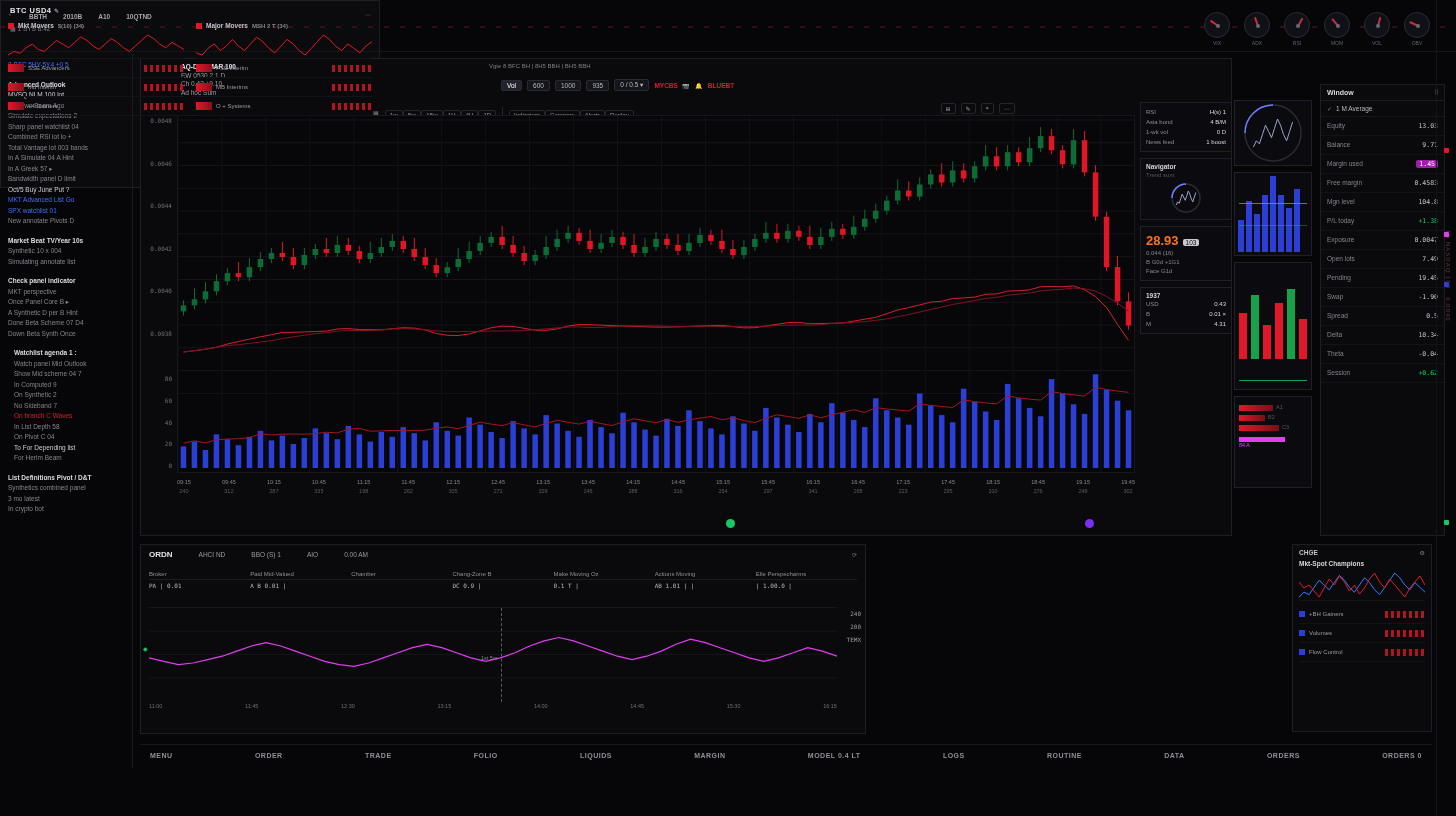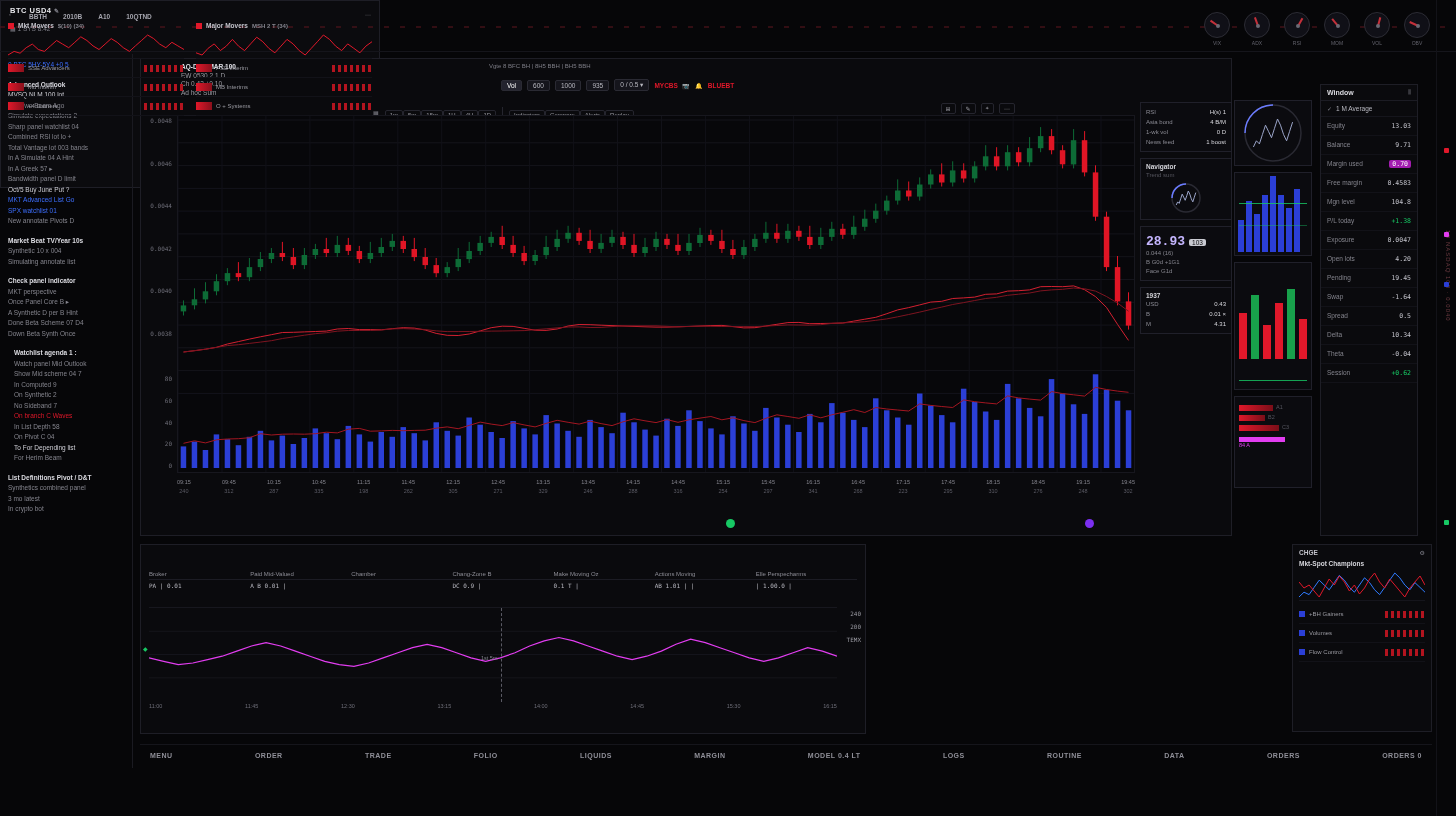--- a/index.html
+++ b/index.html
@@ -64,42 +64,42 @@
   .xtick { text-align:center; }
   .xtick .tt { font-size:5.5px; color:#84848d; display:block; }
   .xtick .tv { font-size:5.5px; color:#5a5a64; display:block; margin-top:3px; }
   .dotmark { position:absolute; width:9px; height:9px; border-radius:50%; top:460px; }
 
   
   #infocol { left:1140px; top:102px; width:92px; height:392px; background:transparent; border:none; position:absolute; }
   .ip { background:#0b0b0f; border:1px solid #20202a; margin-bottom:6px; padding:4px 5px; }
   .ip .rw { display:flex; justify-content:space-between; font-size:6px; line-height:10px; color:#8b8b94; }
   .ip .ttl { font-size:6.5px; color:#d4d4da; font-weight:bold; }
-  #bigquote .px { font-size:13px; font-weight:bold; color:#c4b5fd; font-family:Liberation Mono, monospace; }
+  #bigquote .px { font-size:13px; font-weight:bold; color:#f97316; font-family:Liberation Sans, sans-serif; }
   #bigquote .bdg { font-size:6.5px; color:#0a0a0d; background:#c9cad1; border-radius:2px; padding:0 3px; margin-left:4px; }
   #bigquote .ln { font-size:6px; color:#84848d; line-height:9px; }
 
   
   #minicol { position:absolute; left:1234px; top:100px; width:78px; }
   .mp { background:#0b0b0f; border:1px solid #20202a; margin-bottom:6px; position:relative; }
   #cg { height:66px; }
   #l2p { height:84px; padding:3px; }
   #zoomp { height:128px; padding:4px; }
   #heatp { height:92px; padding:4px; }
   .bars { display:flex; align-items:flex-end; gap:2px; height:100%; }
   .bars .b { width:6px; background:#2b3fd6; }
   .zbars { display:flex; align-items:flex-end; gap:4px; height:86px; margin-top:6px; }
   .zbars .b { width:8px; }
   .heat-row { display:flex; align-items:center; gap:3px; margin:3px 0; }
   .heat-block { height:6px; background:linear-gradient(90deg,#e0182a,#7a0e18); }
   .magbar { height:5px; background:#e23df0; width:46px; margin-top:6px; }
   .grnline { position:absolute; left:4px; right:4px; height:1px; background:#17c964; opacity:.8; }
 
   
-  #watchlist { left:1320px; top:84px; width:98px; height:452px; }
+  #watchlist { left:1320px; top:84px; width:125px; height:452px; }
   #wl-head { display:flex; justify-content:space-between; align-items:center; padding:4px 6px; border-bottom:1px solid #1c1c24; }
   #wl-head .t { font-size:7px; color:#d8d8de; font-weight:bold; }
   #wl-sub { display:flex; align-items:center; gap:4px; padding:4px 6px; font-size:6.5px; color:#b9b9c1; border-bottom:1px solid #15151c; }
   .wl-row { display:flex; justify-content:space-between; padding:5px 6px; font-size:6.5px; border-bottom:1px solid #121218; cursor:pointer; }
   .wl-row .l { color:#84848d; }
   .wl-row .v { color:#c3c3cb; font-family:"DejaVu Sans Mono",monospace; }
   .wl-row .v.mag { color:#fff; background:#a21caf; border-radius:2px; padding:0 3px; }
   .wl-row .v.grn { color:#17c964; }
 
   
@@ -917,21 +917,21 @@
           <span class="v">13.03</span>
         </div>
 
         <div class="wl-row">
           <span class="l">Balance</span>
           <span class="v">9.71</span>
         </div>
 
         <div class="wl-row">
           <span class="l">Margin used</span>
-          <span class="v mag">0.70</span>
+          <span class="v mag">1.45</span>
         </div>
 
         <div class="wl-row">
           <span class="l">Free margin</span>
           <span class="v">0.4583</span>
         </div>
 
         <div class="wl-row">
           <span class="l">Mgn level</span>
           <span class="v">104.8</span>
@@ -942,31 +942,31 @@
           <span class="v grn">+1.38</span>
         </div>
 
         <div class="wl-row">
           <span class="l">Exposure</span>
           <span class="v">0.0047</span>
         </div>
 
         <div class="wl-row">
           <span class="l">Open lots</span>
-          <span class="v">4.20</span>
+          <span class="v">7.49</span>
         </div>
 
         <div class="wl-row">
           <span class="l">Pending</span>
           <span class="v">19.45</span>
         </div>
 
         <div class="wl-row">
           <span class="l">Swap</span>
-          <span class="v">-1.64</span>
+          <span class="v">-1.90</span>
         </div>
 
         <div class="wl-row">
           <span class="l">Spread</span>
           <span class="v">0.5</span>
         </div>
 
         <div class="wl-row">
           <span class="l">Delta</span>
           <span class="v">10.34</span>
@@ -989,20 +989,28 @@
     <div>
 
     <div class="edgemark" style="background: rgb(224, 24, 42); top: 148px;"></div>
         <div class="edgemark" style="background: rgb(226, 61, 240); top: 232px;"></div>
         <div class="edgemark" style="background: rgb(43, 63, 214); top: 282px;"></div>
         <div class="edgemark" style="background: rgb(23, 201, 100); top: 520px;"></div>
       </div>
   </div>
 
   <div id="blpanel" class="panel">
+    <div id="bl-head">
+      <span class="t">ORDN</span>
+      <span class="it">AHCI ND</span>
+      <span class="it">BBO (S) 1</span>
+      <span class="it">AIO</span>
+      <span class="it">0.00 AM</span>
+      <span class="icon6" style="margin-left:auto">⟳</span>
+    </div>
     <div id="bl-table">
       <div id="bl-cols">
 
       <span>Broker</span>
           <span>Paid Mid-Valued</span>
           <span>Chamber</span>
           <span>Chang-Zone B</span>
           <span>Make Moving Oz</span>
           <span>Actions Moving</span>
           <span>Elle Perspecharms</span>

